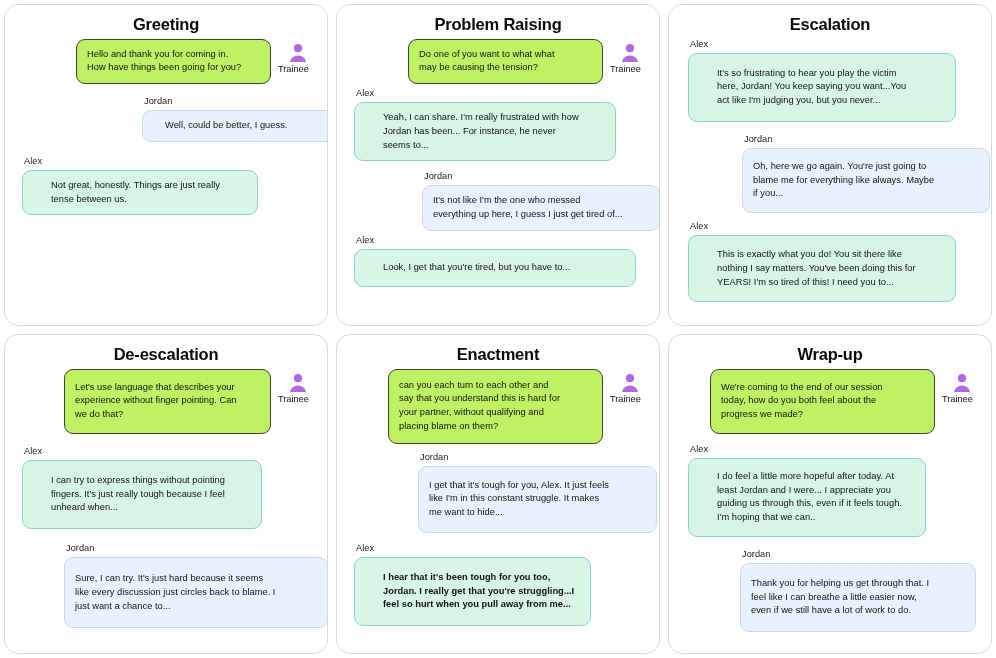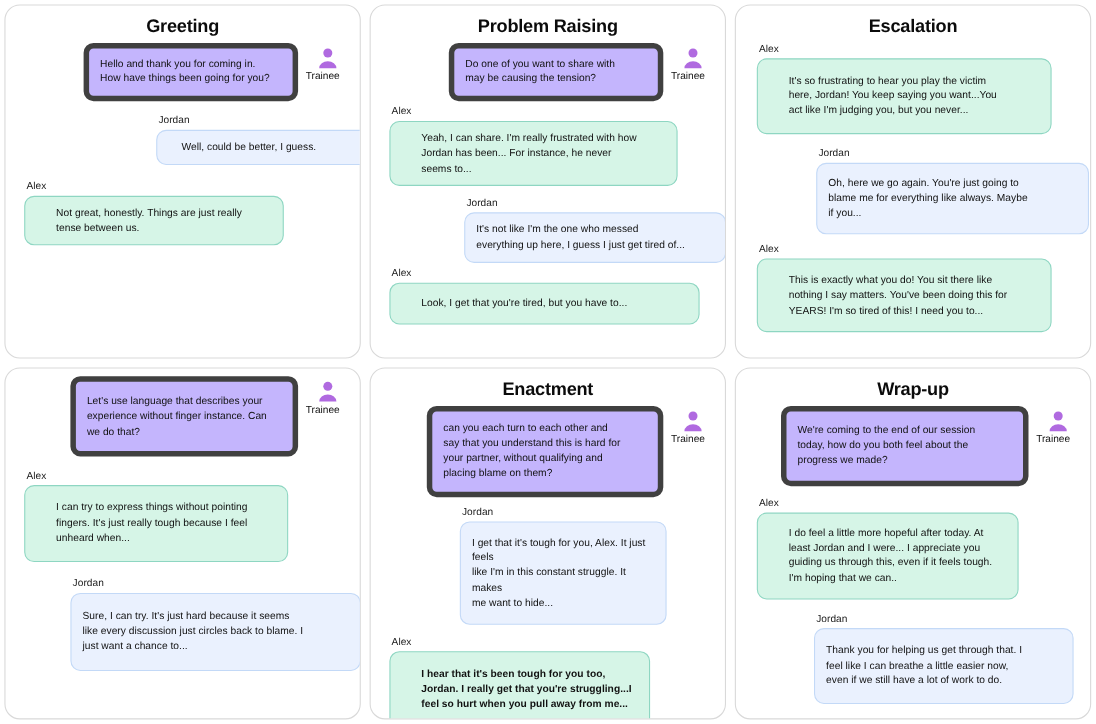--- a/index.html
+++ b/index.html
@@ -63,22 +63,22 @@
     letter-spacing: 0.02px;
     white-space: pre-line;
   }
   
   .t-trainee {
     display: flex;
     align-items: flex-start;
     gap: 7px;
   }
   .bubble.trainee {
-    background: #c4b5fd;
-    border: 5px solid #404040;
+    background: #bef264;
+    border: 1px solid #404040;
   }
   .avatar-wrap {
     width: 40px;
     flex: 0 0 40px;
     padding-top: 4px;
   }
   .avatar-icon {
     display: block;
     margin: 0 auto;
   }
@@ -145,21 +145,21 @@
       </div>
 
     </div>
   </div>
 
   <div class="panel">
     <div class="panel-title">Problem Raising</div>
     <div class="rows">
 
       <div class="turn t-trainee" style="padding-left:62px;">
-        <div class="bubble trainee" style="width:204px;">Do one of you want to share with
+        <div class="bubble trainee" style="width:204px;">Do one of you want to what what
 may be causing the tension?</div>
         <div class="avatar-wrap">
           <svg class="avatar-icon" width="20" height="20" viewBox="0 0 20 20">
             <circle cx="10" cy="5.2" r="4.1" fill="#b06ae0"></circle>
             <path d="M2.2 19 A7.8 6.4 0 0 1 17.8 19 Z" fill="#b06ae0"></path>
           </svg>
           <div class="avatar-label">Trainee</div>
         </div>
       </div>
 
@@ -216,25 +216,26 @@
         <div class="speaker">Alex</div>
         <div class="bubble alex" style="width:268px;padding-top:12px;padding-bottom:12px;">This is exactly what you do! You sit there like
 nothing I say matters. You've been doing this for
 YEARS! I'm so tired of this! I need you to...</div>
       </div>
 
     </div>
   </div>
 
   <div class="panel">
+    <div class="panel-title">De-escalation</div>
     <div class="rows">
 
       <div class="turn t-trainee" style="padding-left:50px;">
         <div class="bubble trainee" style="width:216px;padding-top:11px;padding-bottom:11px;">Let's use language that describes your
-experience without finger instance. Can
+experience without finger pointing. Can
 we do that?</div>
         <div class="avatar-wrap">
           <svg class="avatar-icon" width="20" height="20" viewBox="0 0 20 20">
             <circle cx="10" cy="5.2" r="4.1" fill="#b06ae0"></circle>
             <path d="M2.2 19 A7.8 6.4 0 0 1 17.8 19 Z" fill="#b06ae0"></path>
           </svg>
           <div class="avatar-label">Trainee</div>
         </div>
       </div>
 
@@ -274,21 +275,21 @@
             <path d="M2.2 19 A7.8 6.4 0 0 1 17.8 19 Z" fill="#b06ae0"></path>
           </svg>
           <div class="avatar-label">Trainee</div>
         </div>
       </div>
 
       <div class="sp-8"></div>
 
       <div class="turn t-jordan" style="padding-left:72px;">
         <div class="speaker">Jordan</div>
-        <div class="bubble jordan" style="width:188px;padding-top:12px;padding-bottom:12px;">I get that it's tough for you, Alex. It just feels
+        <div class="bubble jordan" style="width:239px;padding-top:12px;padding-bottom:12px;">I get that it's tough for you, Alex. It just feels
 like I'm in this constant struggle.  It makes
 me want to hide...</div>
       </div>
 
       <div class="sp-10"></div>
 
       <div class="turn t-alex" style="padding-left:8px;">
         <div class="speaker">Alex</div>
         <div class="bubble alex" style="width:237px;padding-top:13px;padding-bottom:13px;font-weight:bold;">I hear that it's been tough for you too,
 Jordan. I really get that you're struggling...I

